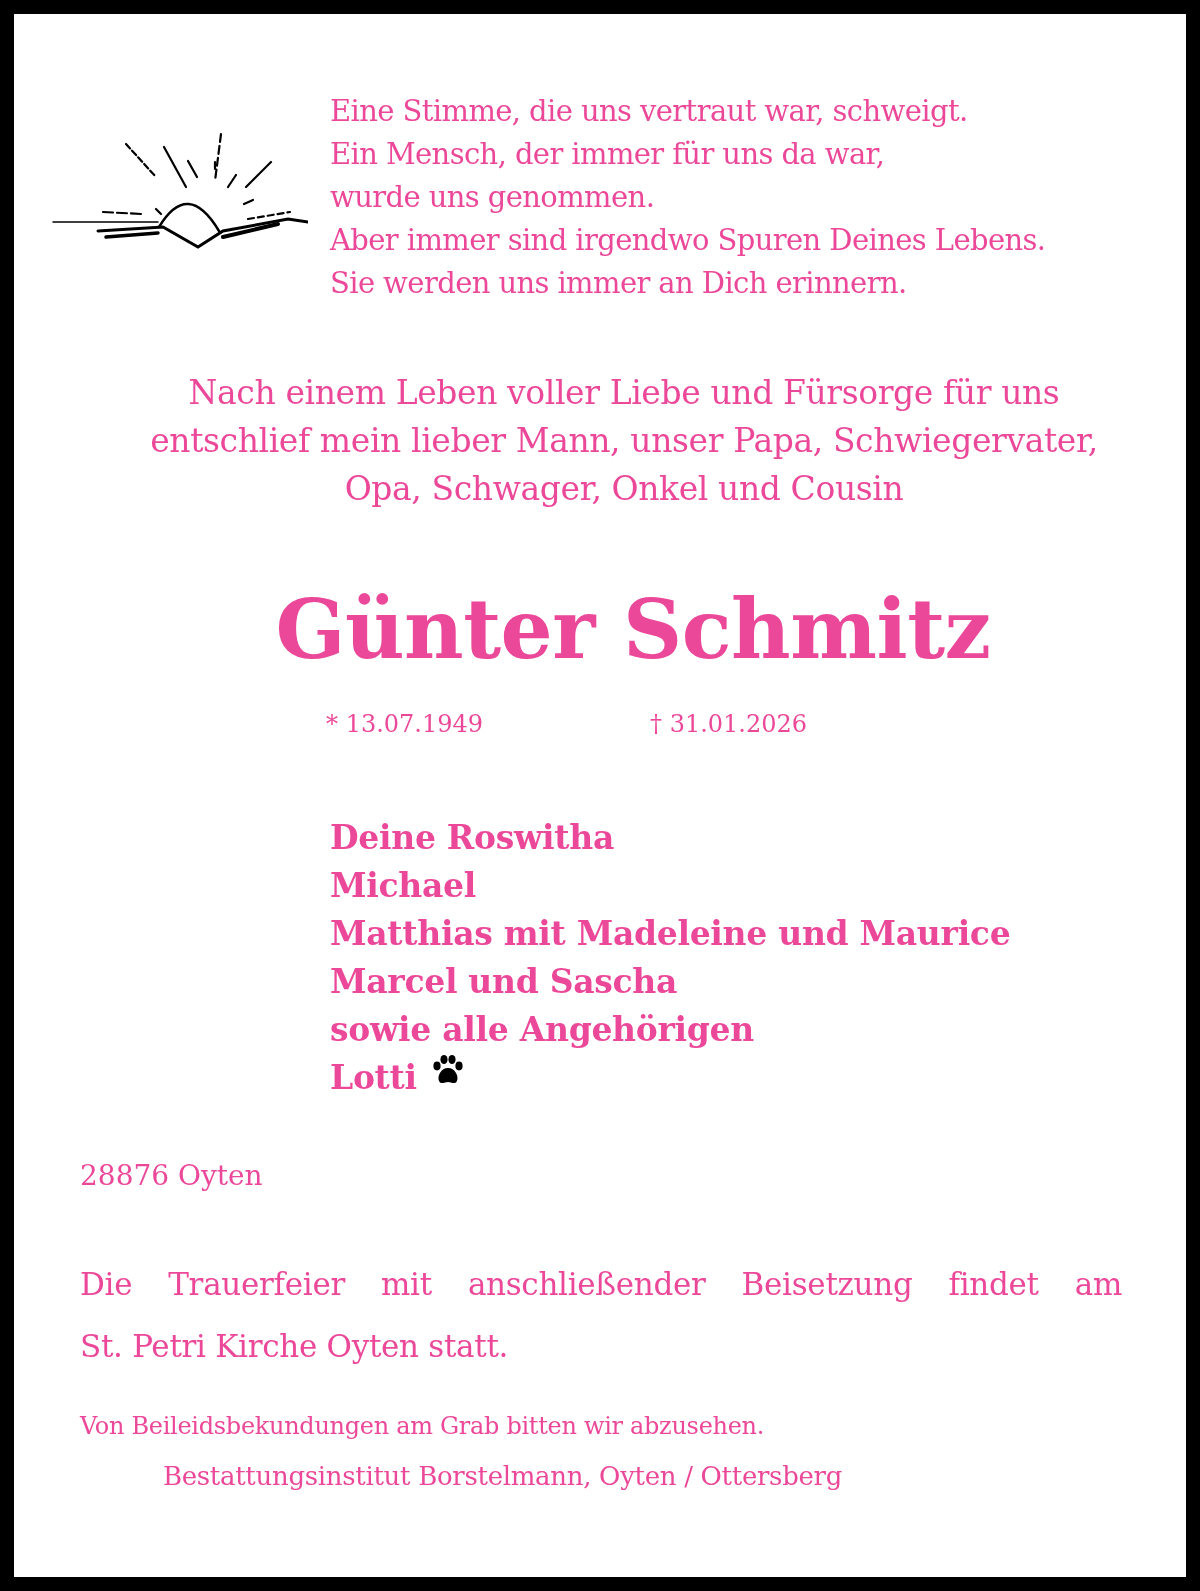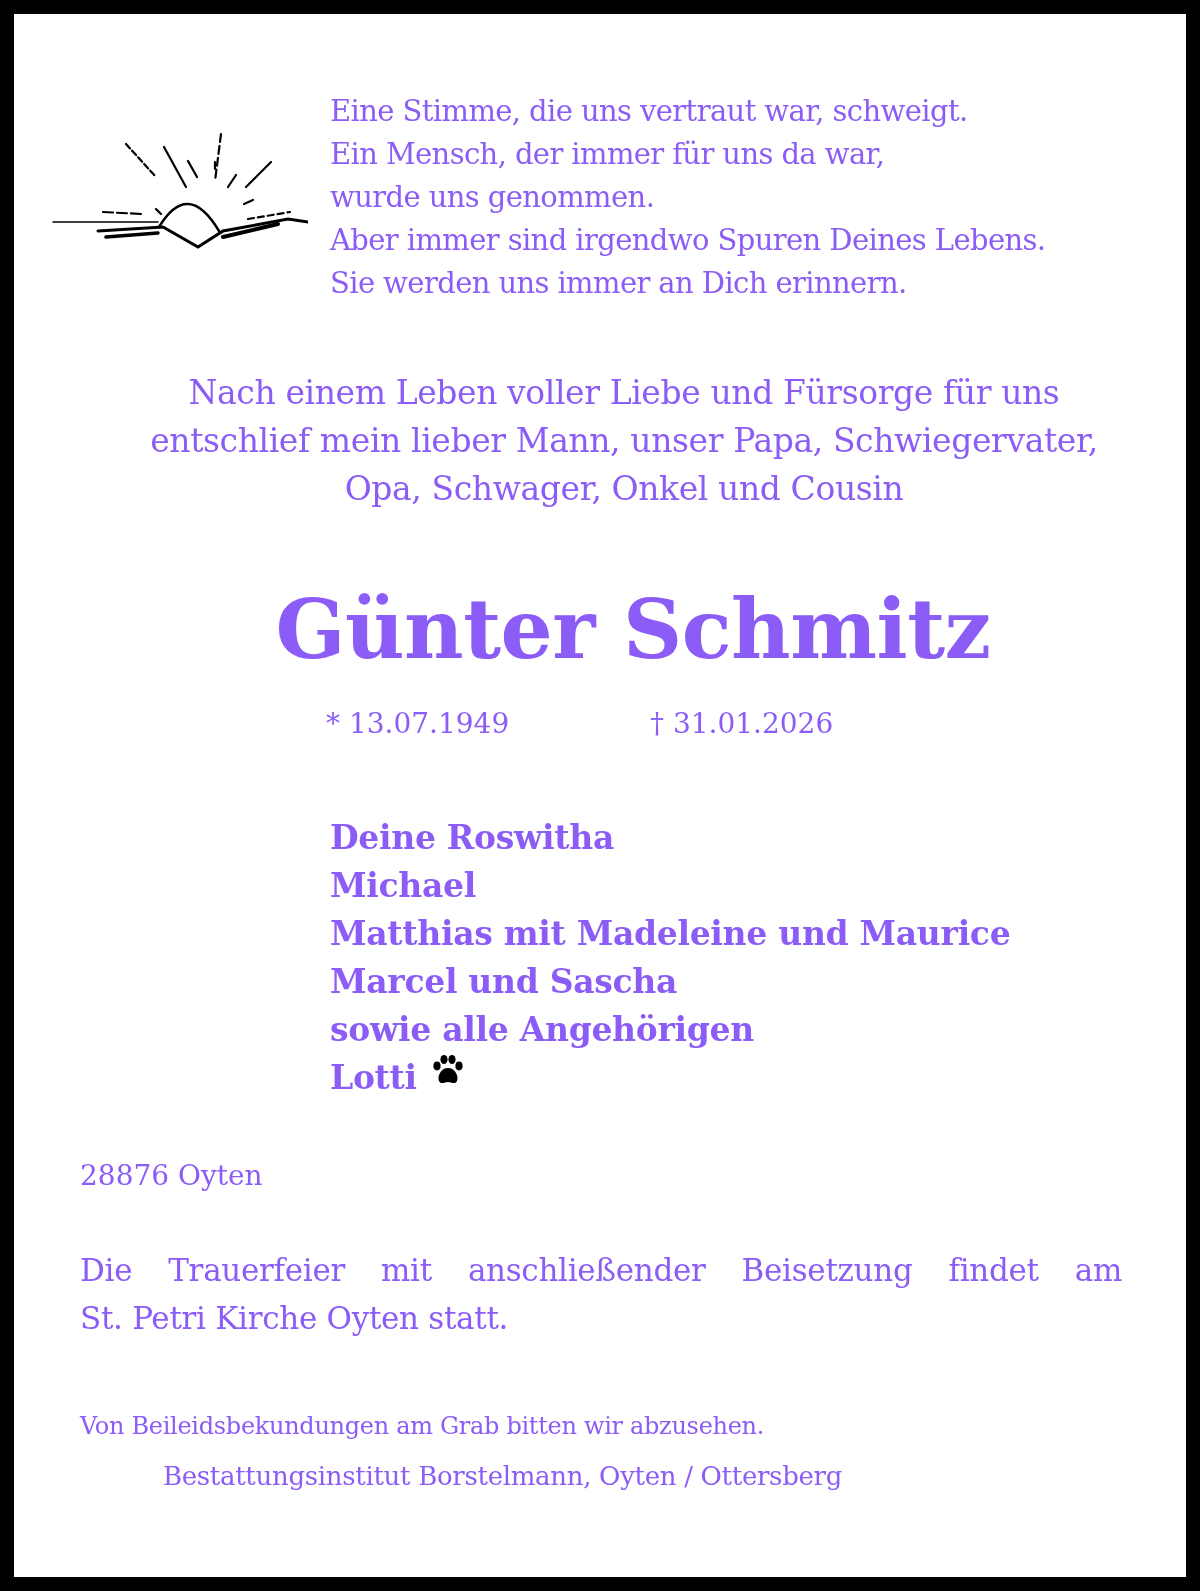--- a/index.html
+++ b/index.html
@@ -1,37 +1,37 @@
 <!DOCTYPE html>
 <html><head>
 <meta charset="utf-8">
 <style>
   html, body { margin: 0; padding: 0; }
   body { width: 1200px; height: 1591px; background: #000; position: relative; overflow: hidden; }
   .frame {
     position: absolute; left: 14px; top: 14px; width: 1172px; height: 1563px;
-    background: #fff; color: #8b5cf6;
+    background: #fff; color: #ec4899;
     font-family: "DejaVu Serif", "Liberation Serif", serif;
   }
   .abs { position: absolute; }
   .poem { left: 316px; top: 76px; font-size: 29px; line-height: 43px; letter-spacing: -0.6px; }
   .poem div { white-space: nowrap; }
   .sun { left: 24px; top: 105px; width: 270px; height: 140px; }
   .intro { left: 0; width: 1172px; top: 355px; text-align: center; font-size: 33px; line-height: 48px; letter-spacing: -0.4px; padding-left: 24px; }
   .intro div { white-space: nowrap; }
   .name { left: 0; width: 1172px; top: 565px; text-align: center; font-size: 82px; font-weight: bold; line-height: 100px; letter-spacing: -0.5px; margin-left: 33px; }
-  .dates { top: 690px; font-size: 28px; line-height: 40px; white-space: nowrap; }
+  .dates { top: 690px; font-size: 24px; line-height: 40px; white-space: nowrap; }
   .born { left: 312px; }
   .died { left: 636px; }
   .mourners { left: 316px; top: 800px; font-size: 33px; line-height: 48px; font-weight: bold; letter-spacing: -0.3px; }
   .mourners div { white-space: nowrap; display: flex; align-items: flex-start; }
   .paw { width: 34px; height: 32px; margin-left: 14px; }
   .place { left: 66px; top: 1142px; font-size: 28px; line-height: 40px; }
   .service { left: 66px; top: 1232px; width: 1042px; font-size: 31px; line-height: 48px; text-align: justify; letter-spacing: -0.3px; }
-  .service .line { display: block; text-align-last: justify; white-space: nowrap; }
+  .service .line { display: block; text-align-last: justify; white-space: nowrap; margin-top: 14px; }
   .service .line.last { text-align-last: left; }
   .condolence { left: 66px; top: 1388px; font-size: 24px; line-height: 48px; white-space: nowrap; letter-spacing: -0.3px; }
   .undertaker { left: 0; width: 977px; top: 1444px; text-align: center; font-size: 26px; line-height: 36px; white-space: nowrap; letter-spacing: -0.3px; }
 </style>
 </head>
 <body>
 
 <div class="frame">
 
   <svg class="abs sun" viewBox="0 0 270 140">

